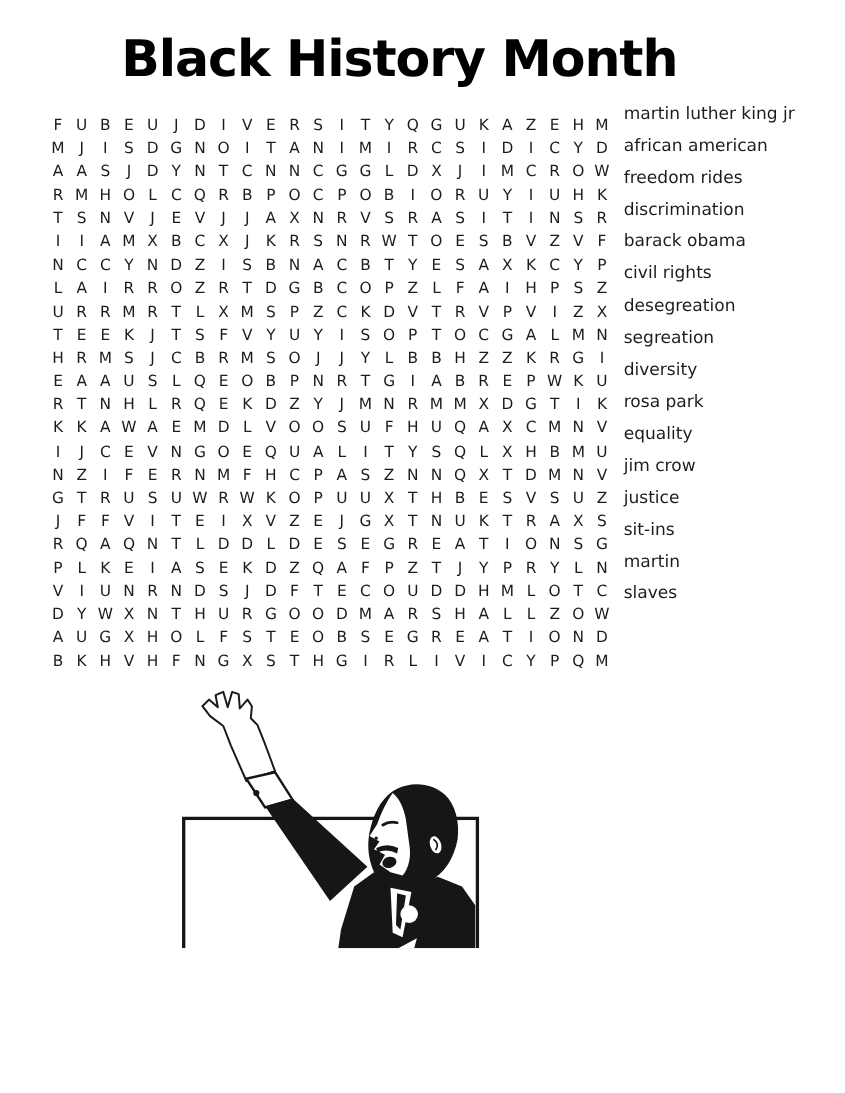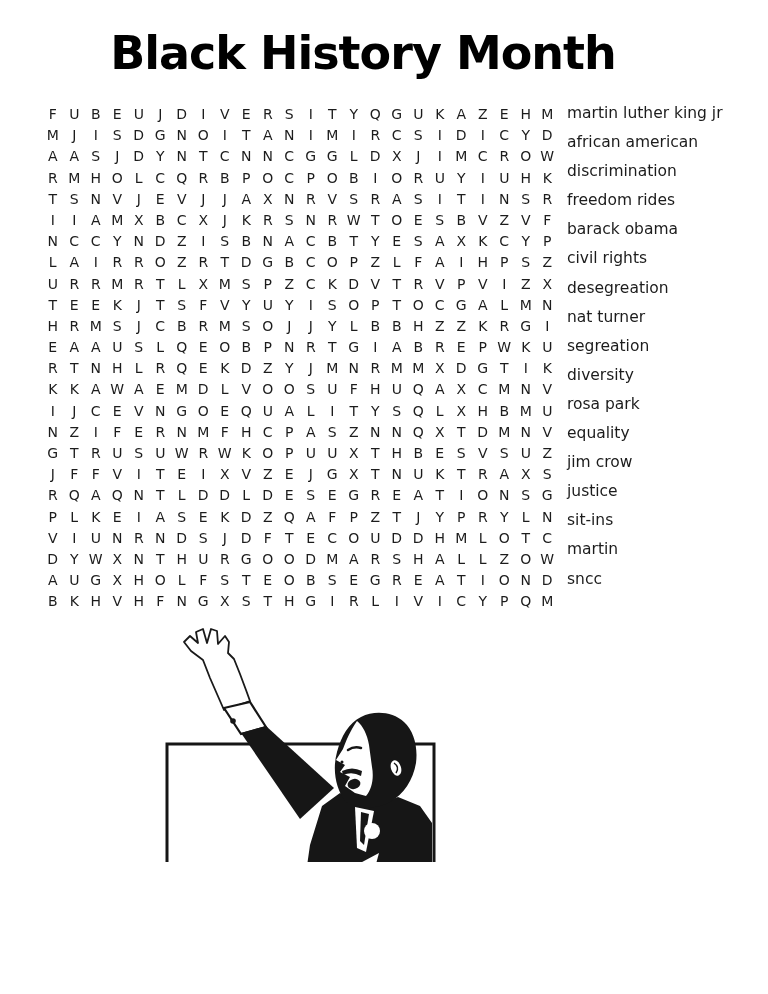--- a/index.html
+++ b/index.html
@@ -12,21 +12,21 @@
     text-align:center;font-size:46px;font-weight:600;letter-spacing:-1px;color:#000;
   }
   .grid{
     position:absolute;left:42px;top:104px;
     display:grid;grid-template-columns:repeat(24,21.5px);grid-auto-rows:21.2px;
   }
   .grid .cell{
     text-align:center;line-height:21.2px;font-size:14px;font-weight:500;color:#1c1c1c;
   }
   .wordlist{
-    position:absolute;left:567px;top:99px;margin:0;padding:0;list-style:none;
+    position:absolute;left:567px;top:89px;margin:0;padding:0;list-style:none;
   }
   .wordlist li{
     height:29.1px;line-height:29.1px;font-size:15.5px;font-weight:500;color:#1c1c1c;white-space:nowrap;
   }
   .illustration{
     position:absolute;left:150px;top:618px;width:310px;height:292px;
   }
 </style>
 </head>
 <body>
@@ -610,35 +610,34 @@
       <span class="cell">C</span>
       <span class="cell">Y</span>
       <span class="cell">P</span>
       <span class="cell">Q</span>
       <span class="cell">M</span>
     </div>
 
   <ul class="wordlist">
       <li>martin luther king jr</li>
       <li>african american</li>
+      <li>freedom rides</li>
       <li>discrimination</li>
-      <li>freedom rides</li>
       <li>barack obama</li>
       <li>civil rights</li>
       <li>desegreation</li>
-      <li>nat turner</li>
       <li>segreation</li>
       <li>diversity</li>
       <li>rosa park</li>
       <li>equality</li>
       <li>jim crow</li>
       <li>justice</li>
       <li>sit-ins</li>
       <li>martin</li>
-      <li>sncc</li>
+      <li>slaves</li>
     </ul>
 
   <svg class="illustration" viewBox="150 618 310 292" xmlns="http://www.w3.org/2000/svg">
 
     <rect x="167" y="744" width="267" height="151" fill="#ffffff" stroke="#161616" stroke-width="3"></rect>
 
     <path d="M 224,710 L 210,678 L 203,660 L 191,651 L 184,642 L 190,636 L 198,643
              L 196,632 L 203,629 L 207,643 L 211,629 L 217,631 L 218,644
              L 225,636 L 229,642 L 228,653 L 234,659 L 240,674 L 246,690 L 250,701 Z" fill="#ffffff" stroke="#1a1a1a" stroke-width="1.8" stroke-linejoin="round"></path>
 

